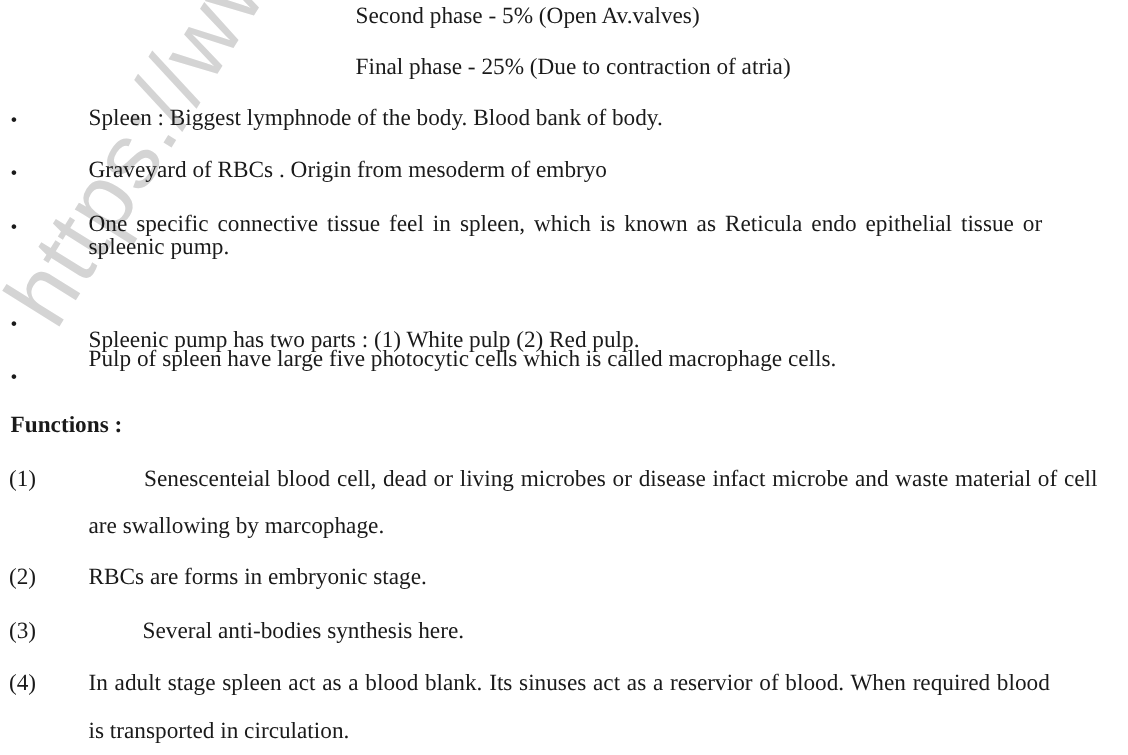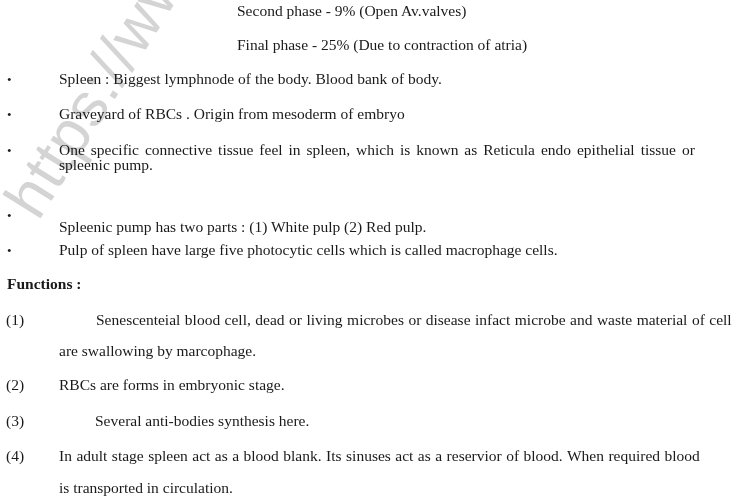--- a/index.html
+++ b/index.html
@@ -64,38 +64,38 @@
       left: 7px;
       font-weight: bold;
       z-index: 1;
     }
   </style>
 </head>
 <body>
 
 <div class="watermark">https://www.stu</div>
 
-<div class="line center-line" style="top:2px;">Second phase - 9% (Open Av.valves)</div>
+<div class="line center-line" style="top:2px;">Second phase - 5% (Open Av.valves)</div>
 <div class="line center-line" style="top:36px;">Final phase - 25% (Due to contraction of atria)</div>
 
 <span class="marker bullet" style="top:72px;">•</span>
 <div class="text" style="top:70px;">Spleen : Biggest lymphnode of the body. Blood bank of body.</div>
 
 <span class="marker bullet" style="top:107px;">•</span>
 <div class="text" style="top:105px;">Graveyard of RBCs . Origin from mesoderm of embryo</div>
 
 <span class="marker bullet" style="top:143px;">•</span>
 <div class="text justify" style="top:141px;">One specific connective tissue feel in spleen, which is known as Reticula endo epithelial tissue or</div>
 <div class="text" style="top:156px;">spleenic pump.</div>
 
 <span class="marker bullet" style="top:208px;">•</span>
 <div class="text" style="top:218px;">Spleenic pump has two parts : (1) White pulp (2) Red pulp.</div>
 
 <span class="marker bullet" style="top:243px;">•</span>
-<div class="text" style="top:241px;">Pulp of spleen have large five photocytic cells which is called macrophage cells.</div>
+<div class="text" style="top:231px;">Pulp of spleen have large five photocytic cells which is called macrophage cells.</div>
 
 <div class="heading" style="top:275px;font-family:Liberation Serif, serif;">Functions :</div>
 
 <span class="marker" style="top:311px;">(1)</span>
 <div class="text justify2" style="top:311px;margin-left:37px;">Senescenteial blood cell, dead or living microbes or disease infact microbe and waste material of cell</div>
 <div class="text" style="top:342px;">are swallowing by marcophage.</div>
 
 <span class="marker" style="top:376px;">(2)</span>
 <div class="text" style="top:376px;">RBCs are forms in embryonic stage.</div>
 

